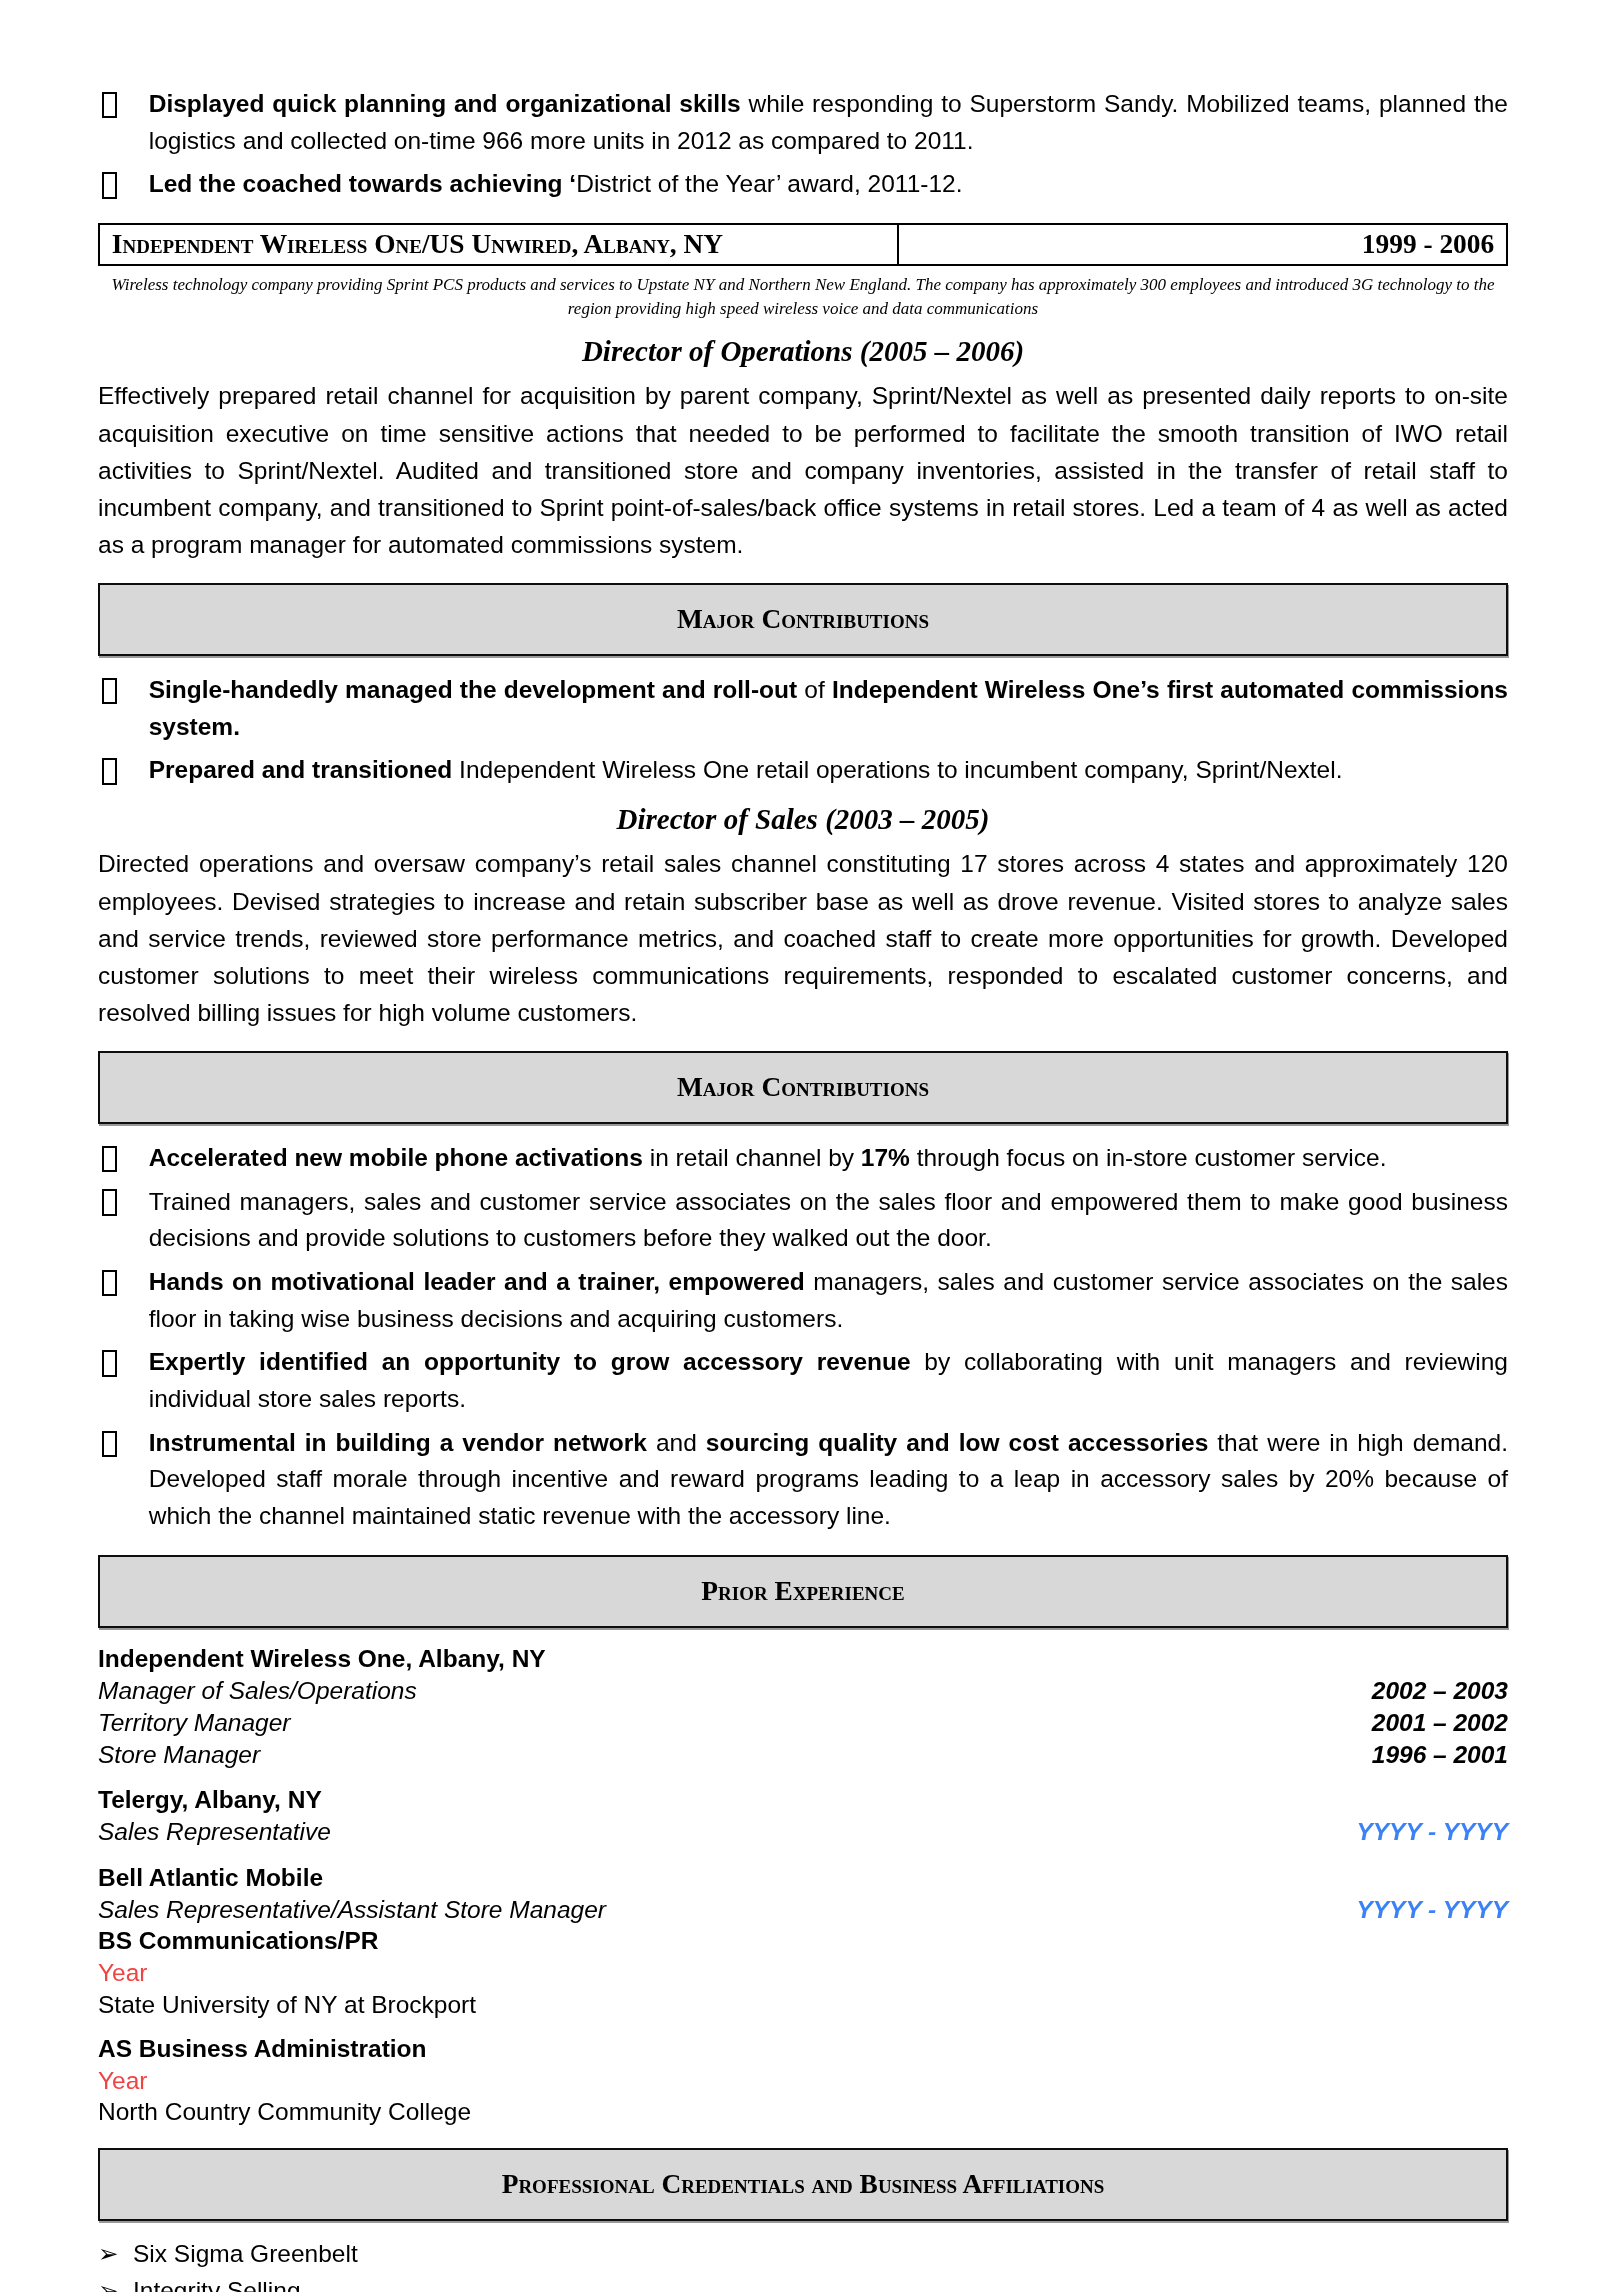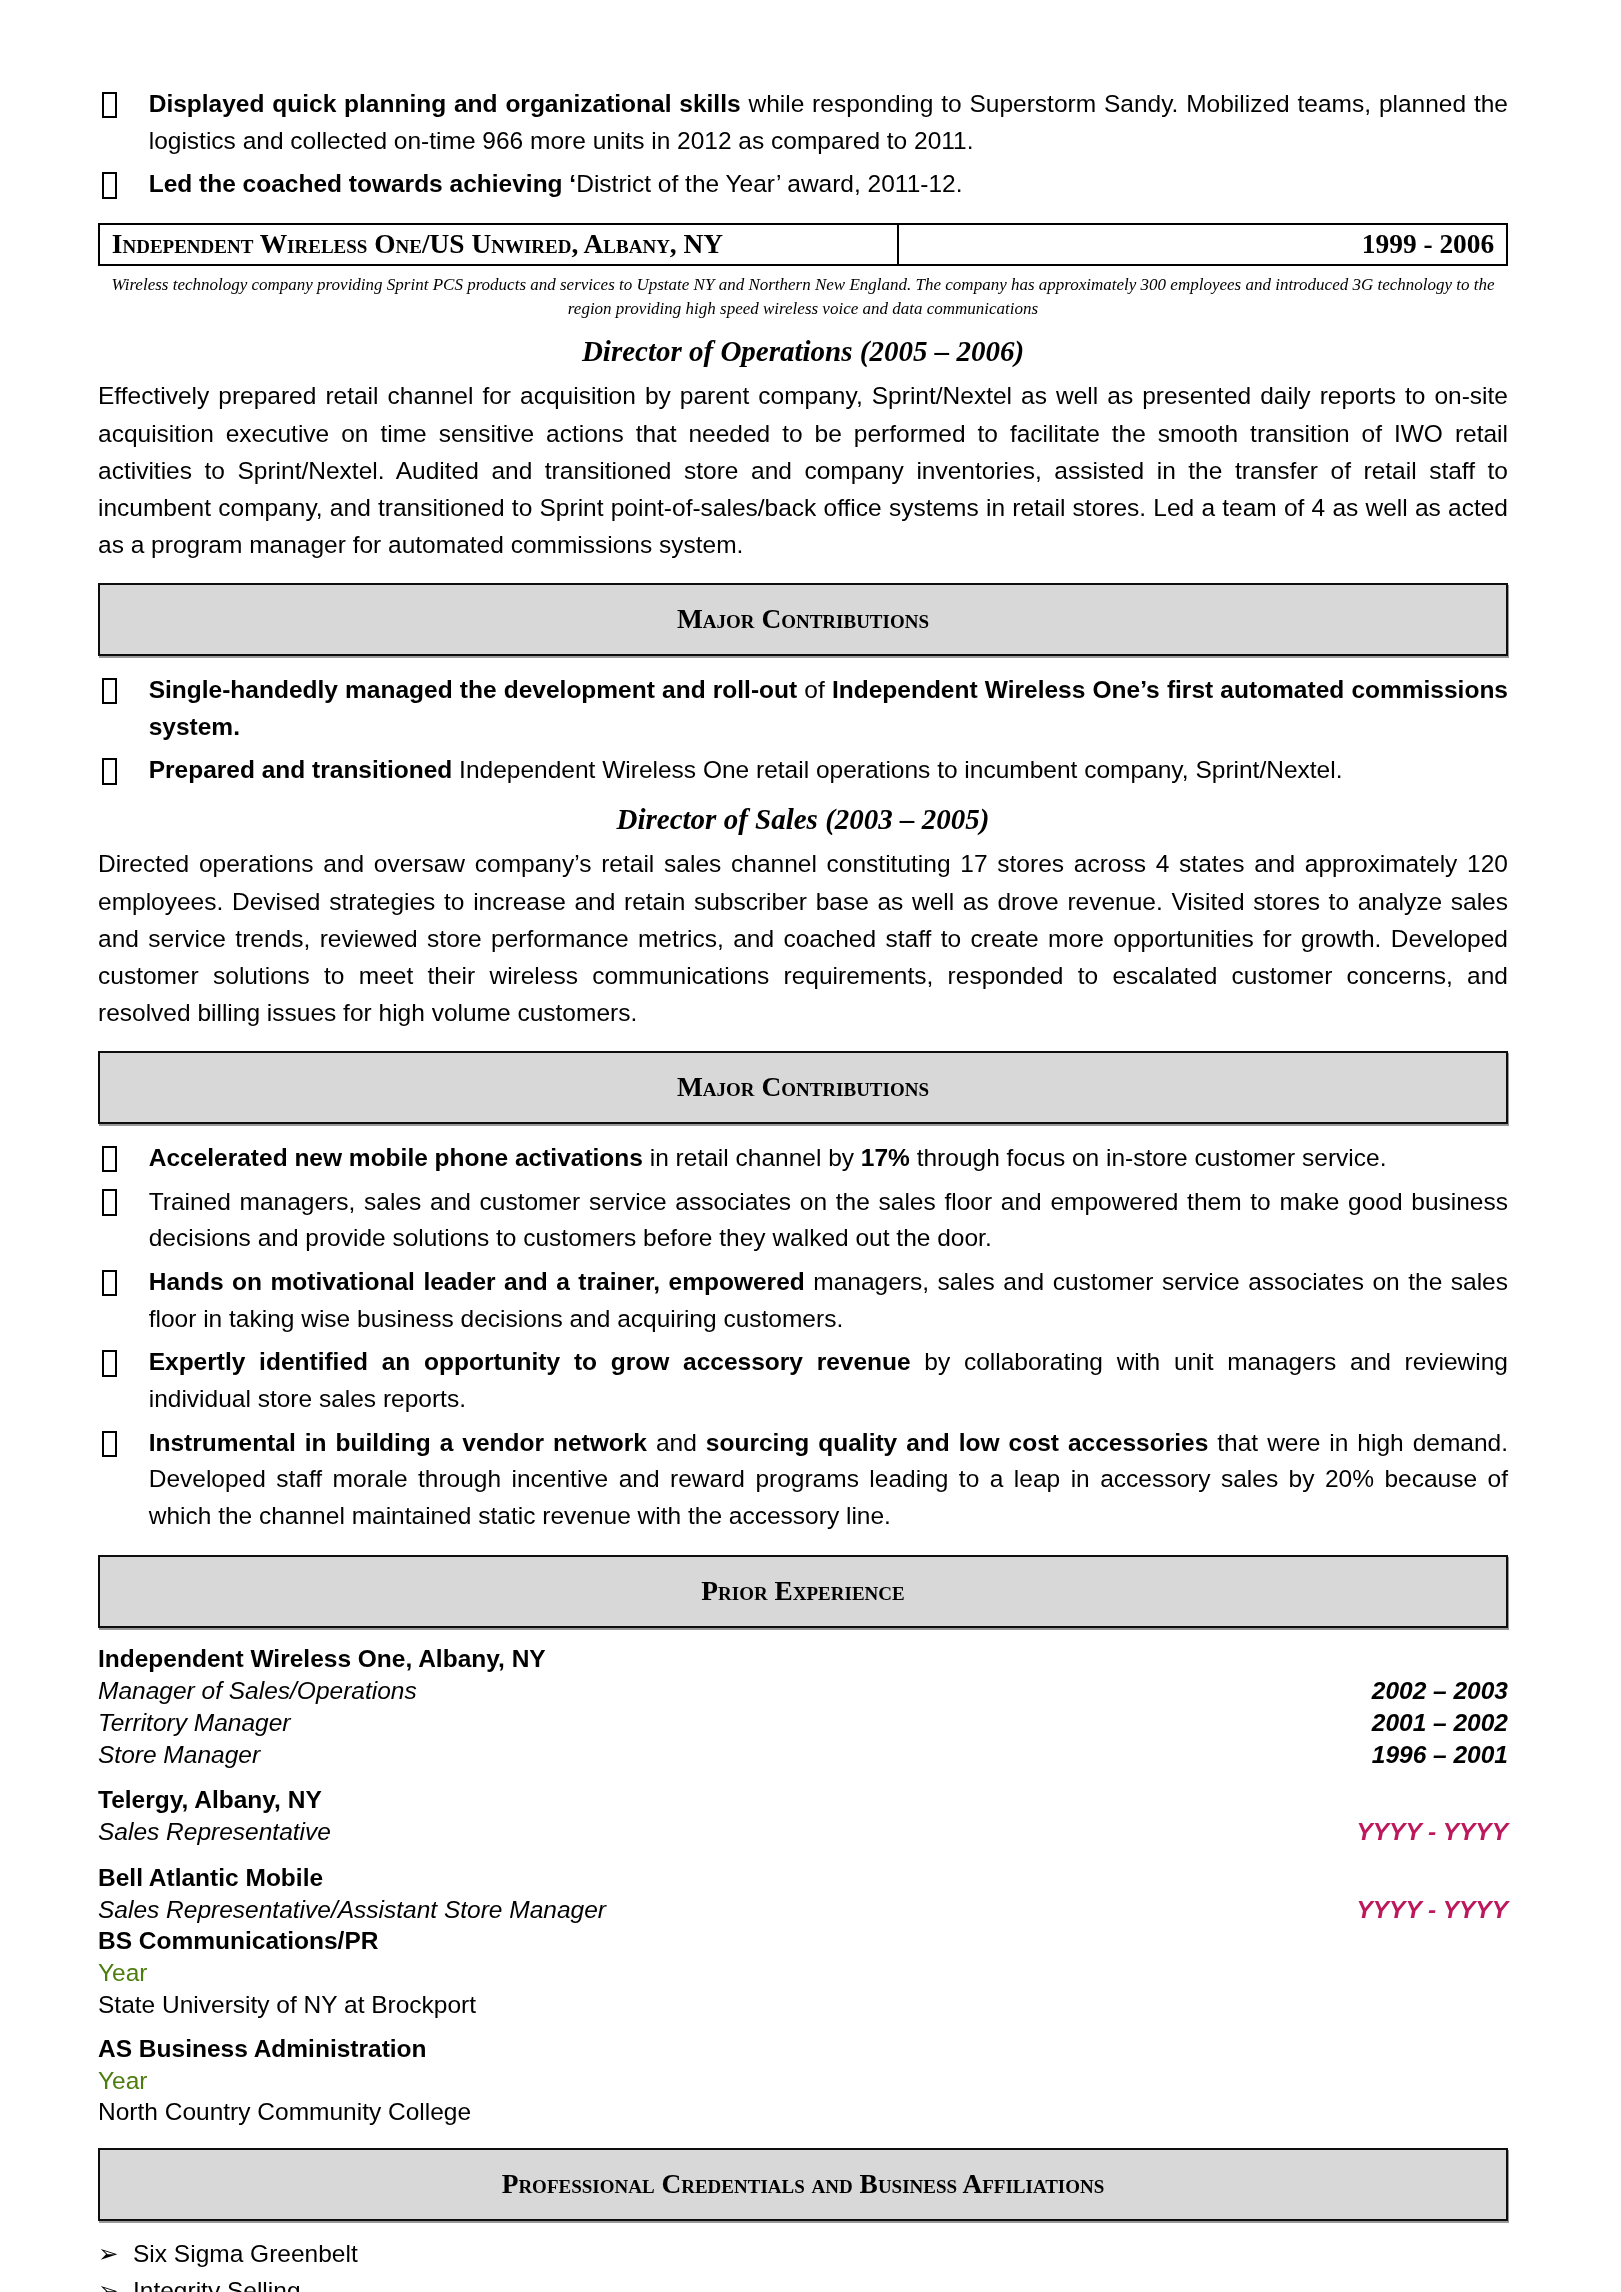--- a/index.html
+++ b/index.html
@@ -19,25 +19,25 @@
   .rtitle{font-family:"Liberation Serif",serif;font-style:italic;font-weight:700;font-size:29px;text-align:center;margin:13.7px 0 9.8px 0;}
   .para{font-size:24.5px;line-height:1.52;text-align:justify;margin:0;}
   
   .sbar{background:#d8d8d8;border:2px solid #0d0d0d;box-shadow:1px 2px 0 #999;text-align:center;font-family:"Liberation Serif",serif;font-weight:700;font-variant:small-caps;font-size:27.4px;padding:19px 0;margin:19.6px 0 15.7px 0;}
   
   .pcomp{margin-top:13.7px;}
   .pcname{font-weight:700;font-size:24.5px;line-height:1.3;}
   .prow{display:flex;justify-content:space-between;font-size:24.5px;line-height:1.3;}
   .ptitle{font-style:italic;}
   .pdates{font-weight:700;font-style:italic;}
-  .blue{color:#be185d;margin-left:44px;}
+  .blue{color:#3b82f6;margin-left:44px;}
   
   .arow{display:flex;justify-content:space-between;font-size:24.5px;line-height:1.3;margin-top:11.8px;flex-direction:column;}
   .adeg{font-weight:700;}
-  .ayear{color:#4d7c0f;}
+  .ayear{color:#ef4444;}
   .aschool{font-size:24.5px;line-height:1.3;}
   
   .crow{display:flex;align-items:flex-start;font-size:24.5px;line-height:1.35;margin:0 0 4.9px 0;}
   .carrow{flex:none;width:35px;}
 </style>
 </head>
 <body>
 
 <div class="page">
 

